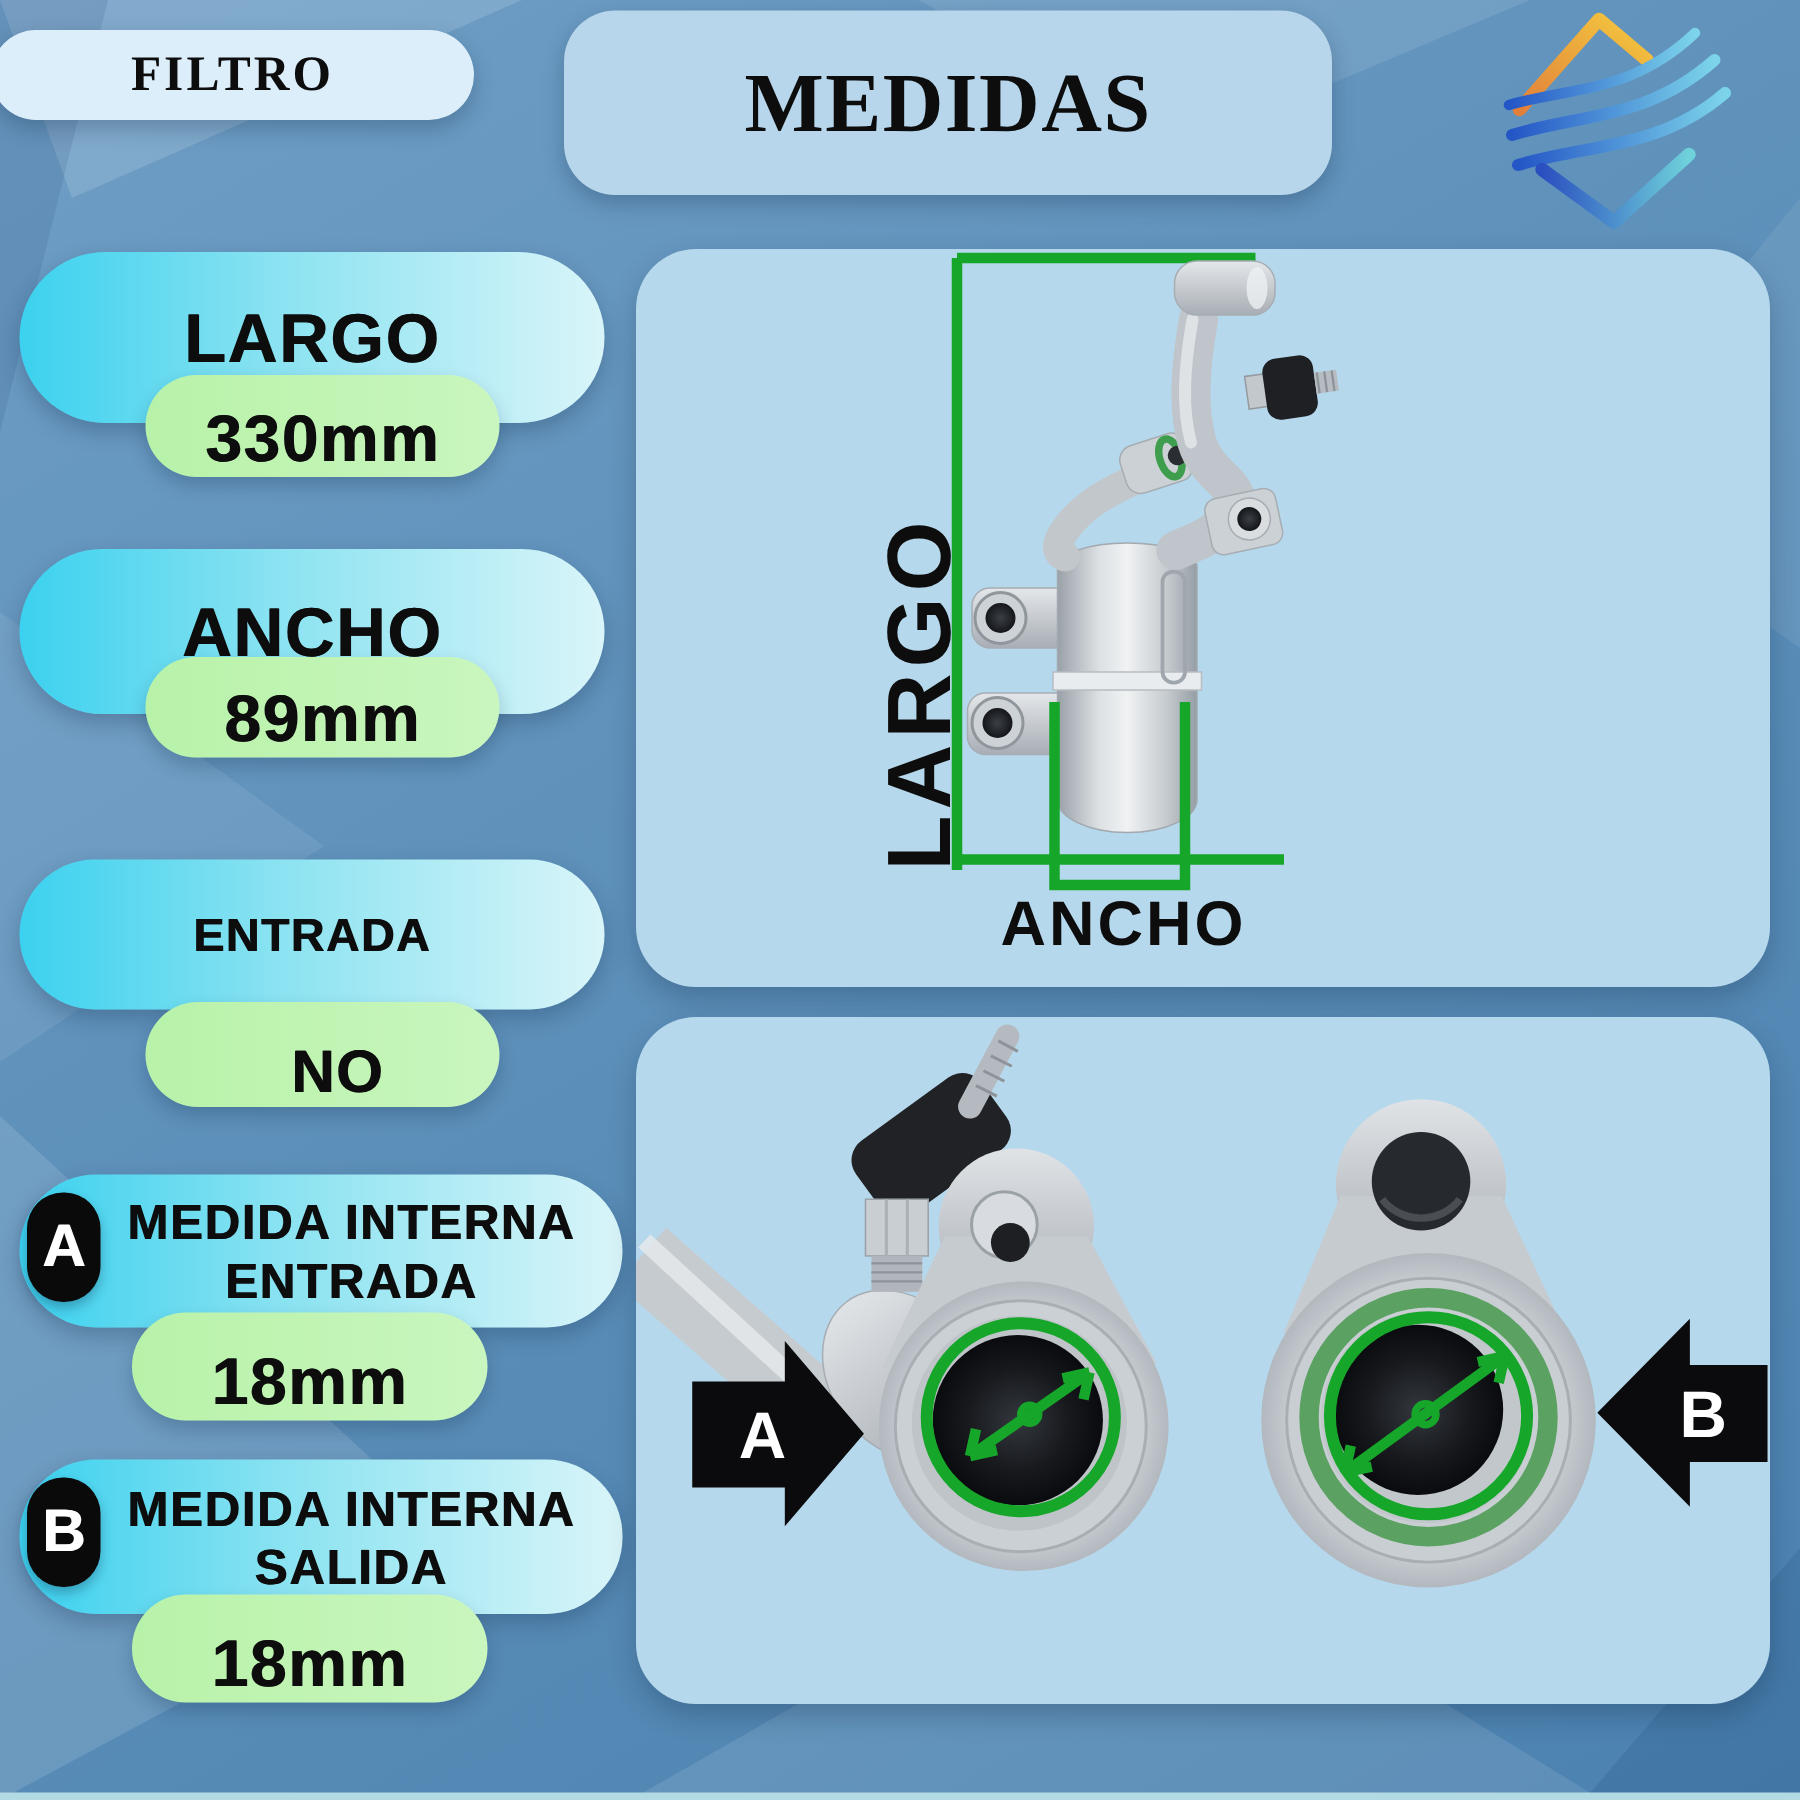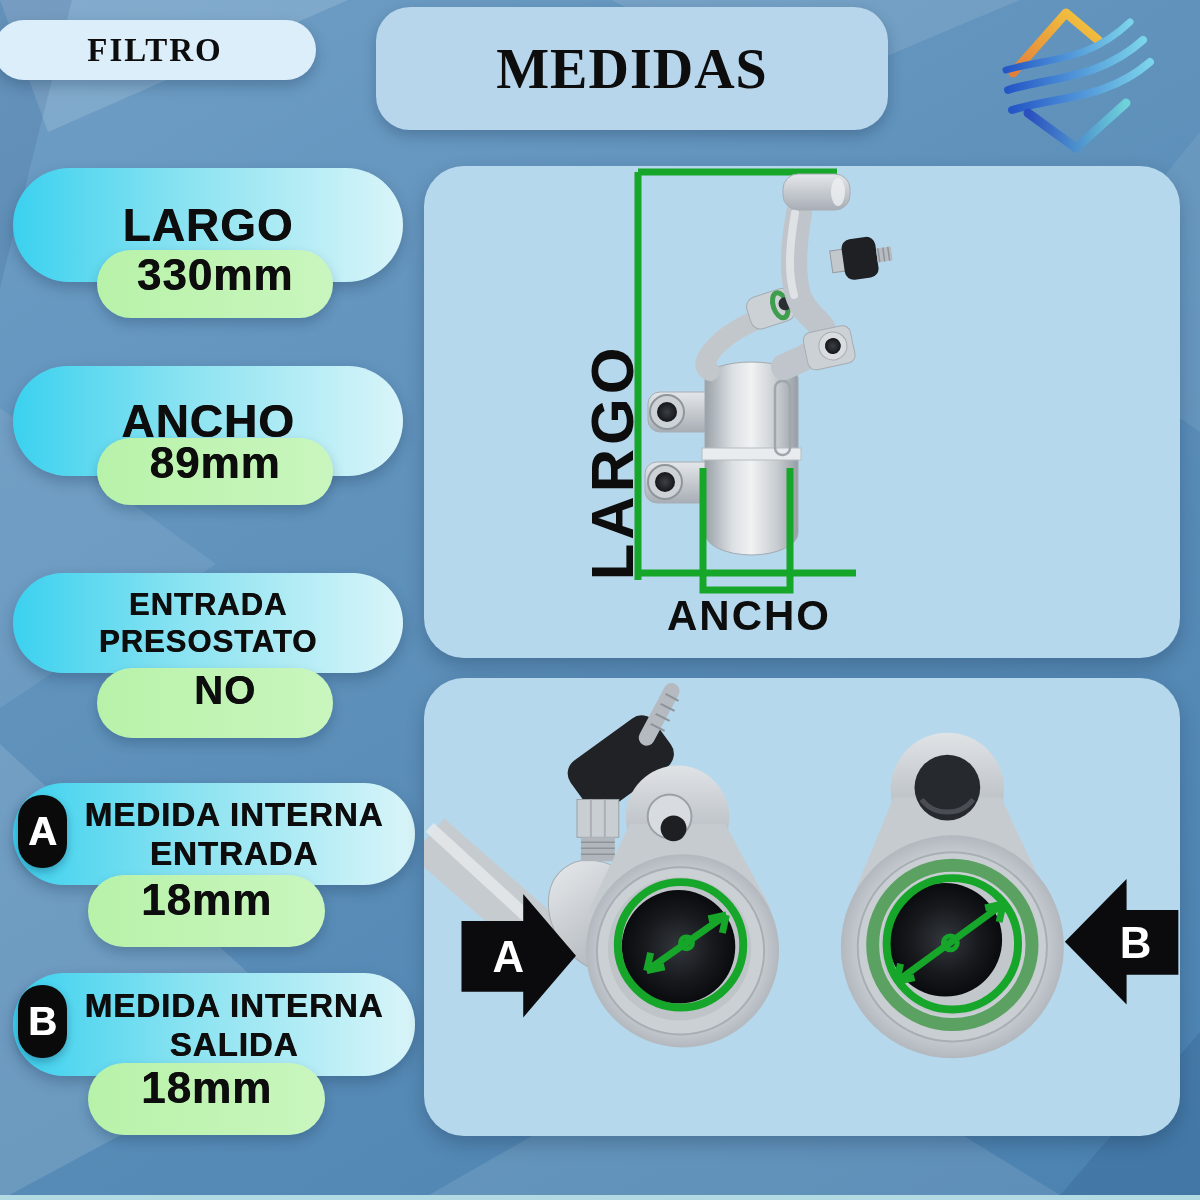--- a/index.html
+++ b/index.html
@@ -20,21 +20,21 @@
   .hdr-pill{position:absolute;display:flex;align-items:center;justify-content:center;
             background:#ddeefb;border-radius:30px;box-shadow:0 6px 14px rgba(10,30,60,.25);
             font-family:"Liberation Serif","DejaVu Serif",serif;font-weight:700;color:#0d0d0d;}
   .filtro{left:-6px;top:20px;width:322px;height:60px;font-size:33px;letter-spacing:2px;}
   .medidas{left:376px;top:7px;width:512px;height:123px;font-size:56px;letter-spacing:1px;
            background:#b7d6eb;border-radius:34px;}
 
   .pill-cyan{position:absolute;display:flex;flex-direction:column;align-items:center;justify-content:center;
              background:linear-gradient(90deg,#3bd1ef 0%,#8ce3f1 45%,#d9f5f9 100%);
              box-shadow:0 6px 14px rgba(10,30,60,.25);color:#0d0d0d;}
-  .pill-green{position:absolute;display:flex;align-items:flex-start;justify-content:center;
+  .pill-green{position:absolute;display:flex;align-items:flex-end;justify-content:center;
               background:linear-gradient(90deg,#b8f2a9 0%,#c9f6be 100%);
               box-shadow:0 6px 12px rgba(10,30,60,.22);color:#0d0d0d;}
   .xb{font-weight:800;text-shadow:.6px 0 0 currentColor;}
   .lbl-big{font-size:46px;letter-spacing:1px;}
   .lbl-mid{font-size:31px;line-height:37px;letter-spacing:1px;text-align:center;}
   .lbl-two{font-size:33px;line-height:39px;letter-spacing:1px;text-align:right;}
   .val{font-size:44px;letter-spacing:1px;}
   .val-sm{font-size:40px;letter-spacing:1px;margin-left:20px;}
   .badge{position:absolute;display:flex;align-items:center;justify-content:center;
          background:#0a0a0a;border-radius:24px;color:#fff;font-size:40px;
@@ -100,21 +100,20 @@
 
   <div class="pill-cyan" style="left:13px;top:366px;width:390px;height:110px;border-radius:55px">
     <span class="xb lbl-big">ANCHO</span>
   </div>
   <div class="pill-green" style="left:97px;top:438px;width:236px;height:67px;border-radius:34px">
     <span class="xb val">89mm</span>
   </div>
 
   <div class="pill-cyan" style="left:13px;top:573px;width:390px;height:100px;border-radius:50px">
     <span class="xb lbl-mid">ENTRADA</span>
-    <span class="xb lbl-mid">PRESOSTATO</span>
   </div>
   <div class="pill-green" style="left:97px;top:668px;width:236px;height:70px;border-radius:35px">
     <span class="xb val-sm">NO</span>
   </div>
 
   <div class="pill-cyan" style="left:13px;top:783px;width:402px;height:102px;border-radius:51px;padding-left:40px;box-sizing:border-box">
     <span class="xb lbl-two">MEDIDA INTERNA</span>
     <span class="xb lbl-two">ENTRADA</span>
   </div>
   <div class="badge" style="left:18px;top:795px;width:49px;height:73px">

